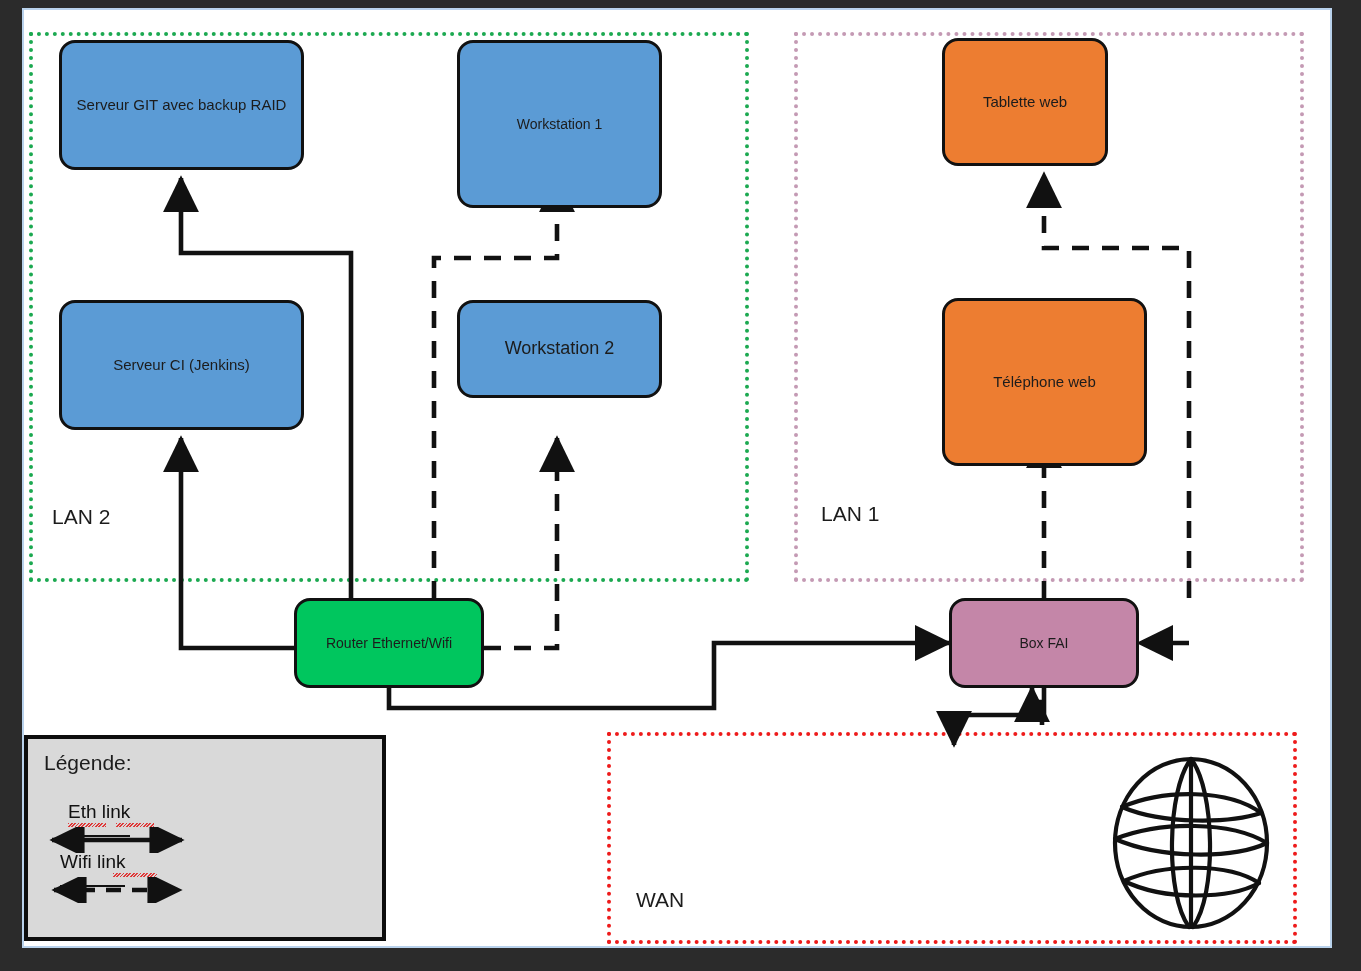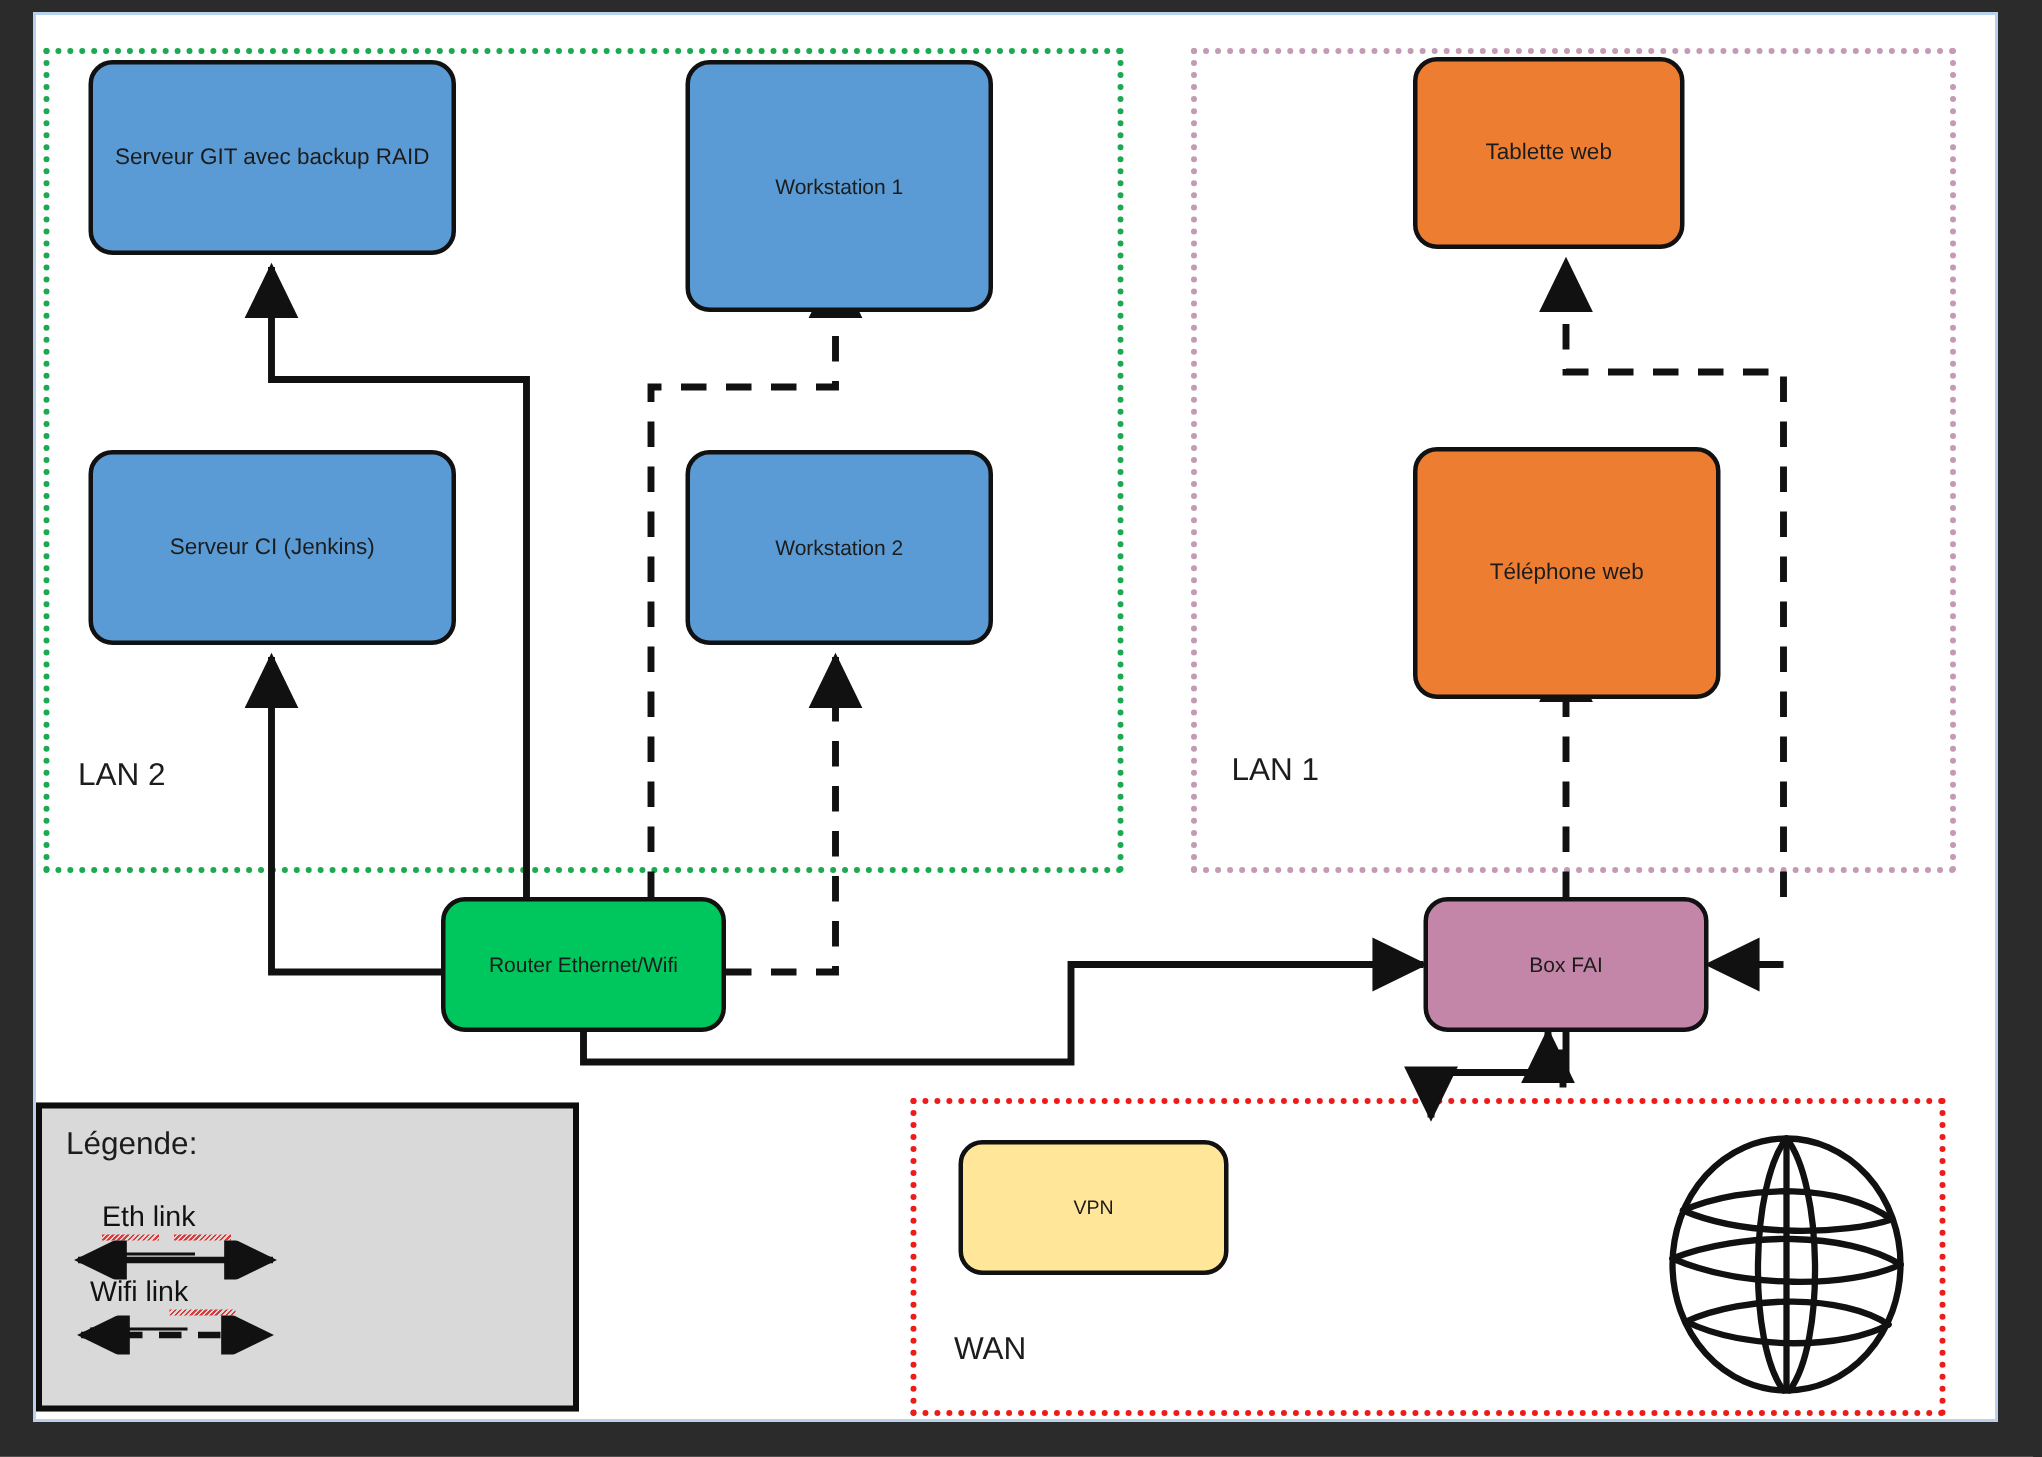--- a/index.html
+++ b/index.html
@@ -84,22 +84,22 @@
   }
   .node.blue   { background: #5b9bd5; }
   .node.orange { background: #ed7d31; }
   .node.green  { background: #00c65e; }
   .node.mauve  { background: #c486a8; }
   .node.yellow { background: #ffe699; }
 
   .n-git   { left: 35px;  top: 30px;  width: 245px; height: 130px; font-size: 15px; }
   .n-ci    { left: 35px;  top: 290px; width: 245px; height: 130px; font-size: 15px; }
   .n-ws1   { left: 433px; top: 30px;  width: 205px; height: 168px; font-size: 14px; }
-  .n-ws2   { left: 433px; top: 290px; width: 205px; height: 130px; font-size: 14px; }
-  .n-tab   { left: 918px; top: 28px;  width: 181px; height: 128px; font-size: 15px; }
+  .n-ws2   { left: 433px; top: 290px; width: 205px; height: 98px; font-size: 18px; }
+  .n-tab   { left: 918px; top: 28px;  width: 166px; height: 128px; font-size: 15px; }
   .n-tel   { left: 918px; top: 288px; width: 205px; height: 168px; font-size: 15px; }
   .n-router{ left: 270px; top: 588px; width: 190px; height: 90px;  font-size: 14px; }
   .n-fai   { left: 925px; top: 588px; width: 190px; height: 90px;  font-size: 14px; }
   .n-vpn   { left: 615px; top: 750px; width: 180px; height: 90px;  font-size: 13px; }
 
   
   #legend {
     position: absolute;
     left: 0px; top: 725px;
     width: 362px; height: 206px;
@@ -218,23 +218,20 @@
       </div>
 
       <div class="node green n-router">
         <span>Router Ethernet/Wifi</span>
       </div>
 
       <div class="node mauve n-fai">
         <span>Box FAI</span>
       </div>
 
-      <div class="node yellow n-vpn">
-        <span>VPN</span>
-      </div>
 
       <svg id="globe" viewBox="0 0 165 175" xmlns="http://www.w3.org/2000/svg">
         <g fill="none" stroke="#111111" stroke-width="4.2" stroke-linecap="round">
           <ellipse cx="82" cy="88" rx="76" ry="84"></ellipse>
           <path d="M 82,4 C 58,34 56,140 80,172"></path>
           <path d="M 82,4 C 106,34 108,140 84,172"></path>
           <path d="M 82,5 C 82,50 82,130 82,171"></path>
           <path d="M 13,52 C 55,34 120,34 152,58"></path>
           <path d="M 13,52 C 55,70 122,68 152,58"></path>
           <path d="M 6,84 C 52,66 122,66 158,88"></path>

